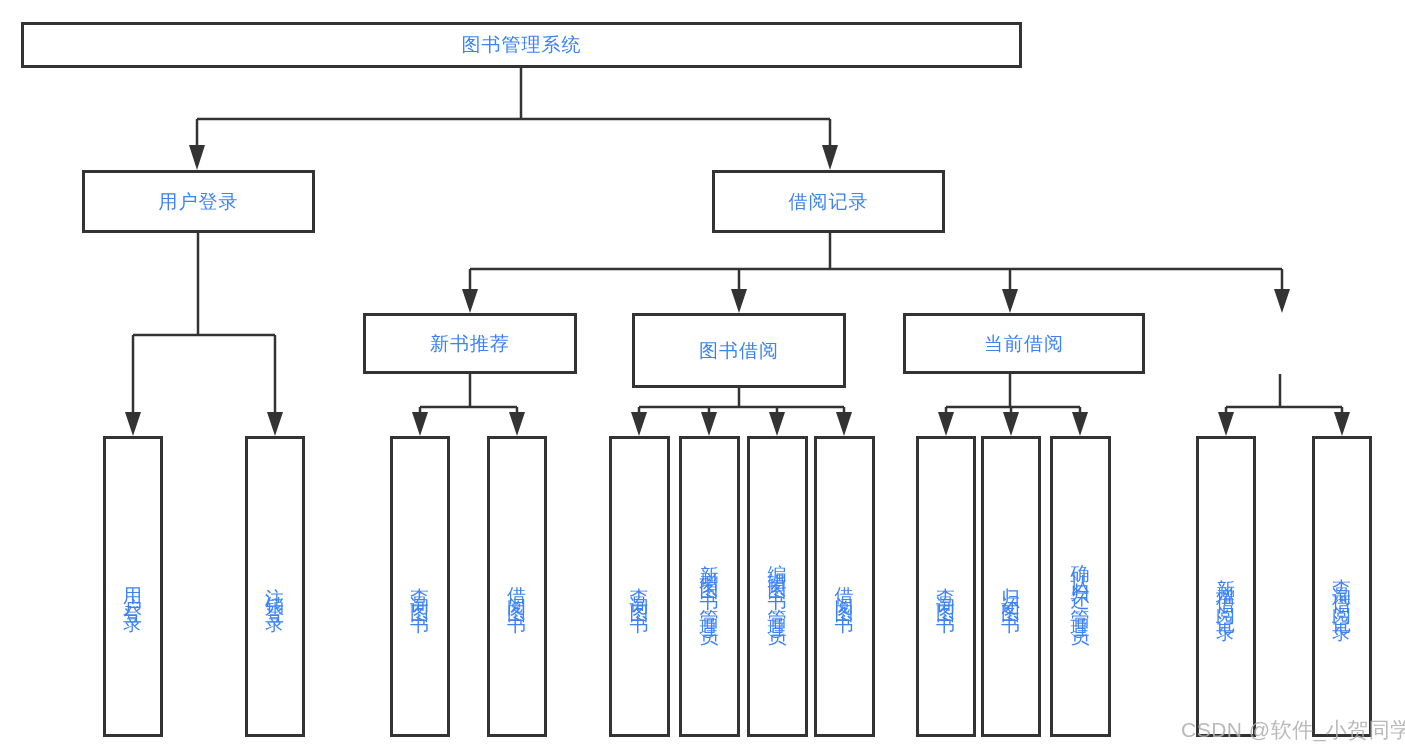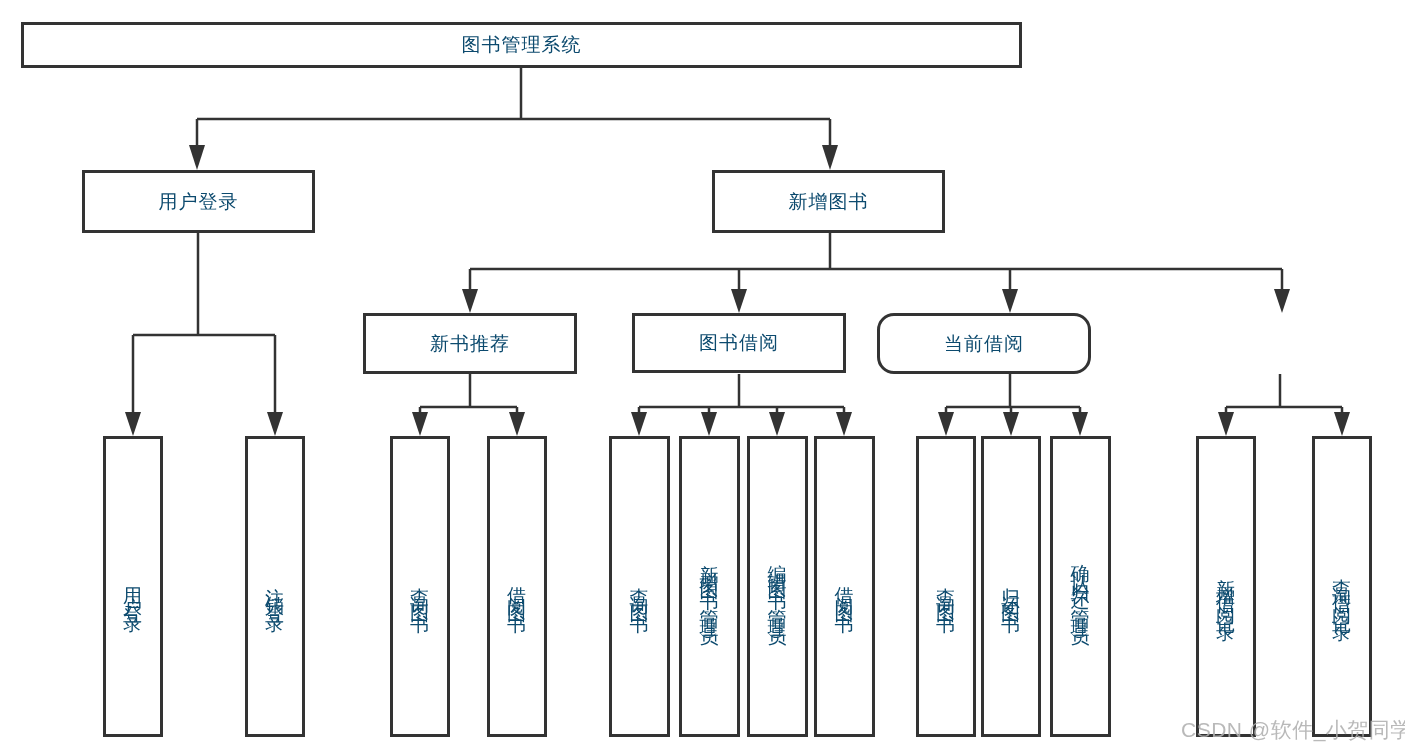--- a/index.html
+++ b/index.html
@@ -22,41 +22,41 @@
     z-index: 1;
   }
   .node {
     position: absolute;
     box-sizing: border-box;
     border: 3px solid #333333;
     background: #ffffff;
     display: flex;
     align-items: center;
     justify-content: center;
-    color: #0c4a6e;
+    color: #3b82f6;
     font-size: 19px;
     letter-spacing: 1px;
     z-index: 2;
   }
   .node.h-node {
     white-space: nowrap;
   }
   .node.v-node {
     writing-mode: vertical-rl;
     text-orientation: mixed;
     letter-spacing: 9px;
     line-height: 1;
     padding-top: 6px;
   }
   .root-box      { left: 21px;   top: 22px;  width: 1001px; height: 46px; }
   .l2-a          { left: 82px;   top: 170px; width: 233px;  height: 63px; }
   .l2-b          { left: 712px;  top: 170px; width: 233px;  height: 63px; }
   .l3-a          { left: 363px;  top: 313px; width: 214px;  height: 61px; align-items: center; }
-  .l3-b          { left: 632px;  top: 313px; width: 214px;  height: 60px; }
-  .l3-c          { left: 877px;  top: 313px; width: 214px;  height: 61px; border-radius: 17px; }
+  .l3-b          { left: 632px;  top: 313px; width: 214px;  height: 75px; }
+  .l3-c          { left: 903px;  top: 313px; width: 242px;  height: 61px; }
   .l3-d          { left: 1173px; top: 313px; width: 214px;  height: 61px; }
   .leaf          { top: 436px; height: 301px; }
   .leaf-1  { left: 103px;  width: 60px; }
   .leaf-2  { left: 245px;  width: 60px; }
   .leaf-3  { left: 390px;  width: 60px; }
   .leaf-4  { left: 487px;  width: 60px; }
   .leaf-5  { left: 609px;  width: 61px; }
   .leaf-6  { left: 679px;  width: 61px; }
   .leaf-7  { left: 747px;  width: 61px; }
   .leaf-8  { left: 814px;  width: 61px; }
@@ -151,21 +151,21 @@
   </svg>
 
   <div class="node h-node root-box">
     <span>图书管理系统</span>
   </div>
 
   <div class="node h-node l2-a">
     <span>用户登录</span>
   </div>
   <div class="node h-node l2-b">
-    <span>新增图书</span>
+    <span>借阅记录</span>
   </div>
 
   <div class="node h-node l3-a">
     <span>新书推荐</span>
   </div>
   <div class="node h-node l3-b">
     <span>图书借阅</span>
   </div>
   <div class="node h-node l3-c">
     <span>当前借阅</span>

